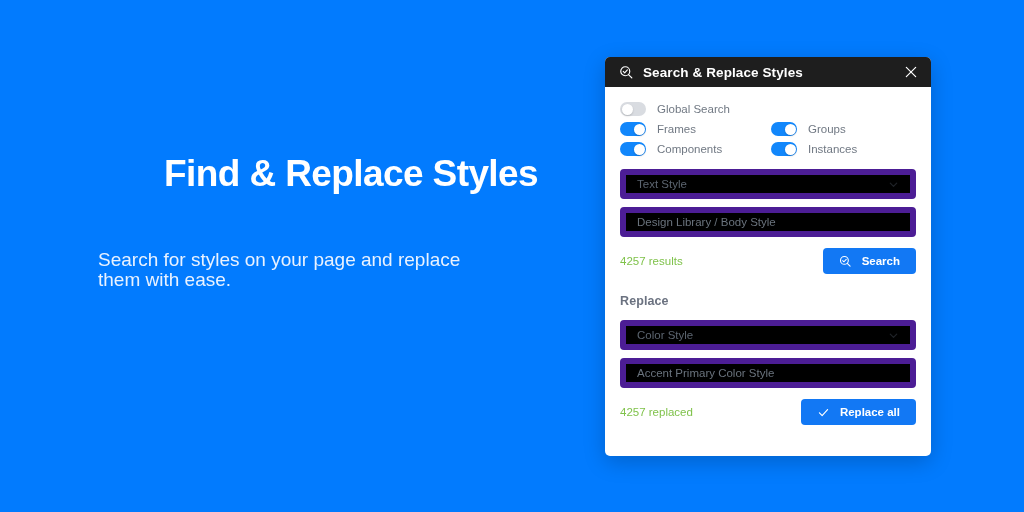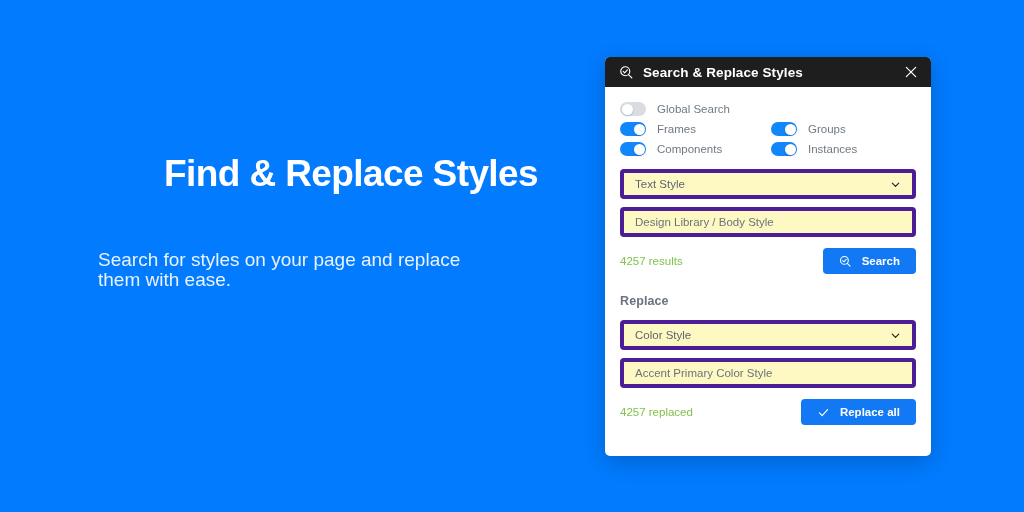--- a/index.html
+++ b/index.html
@@ -148,23 +148,23 @@
   .switch.on .knob { left: auto; right: 1.5px; }
   .toggle-label {
     font-size: 11.5px;
     color: #707883;
     white-space: nowrap;
   }
 
   
   .field {
     height: 30px;
-    border: 4px solid #4c1d95;
+    border: 6px solid #4c1d95;
     border-radius: 4px;
-    background: #fef9c3;
+    background: #000000;
     display: flex;
     align-items: center;
     padding: 0 11px;
     box-sizing: border-box;
     margin-bottom: 8px;
     cursor: pointer;
   }
   .field .field-text {
     font-size: 11.5px;
     color: #5c6570;

